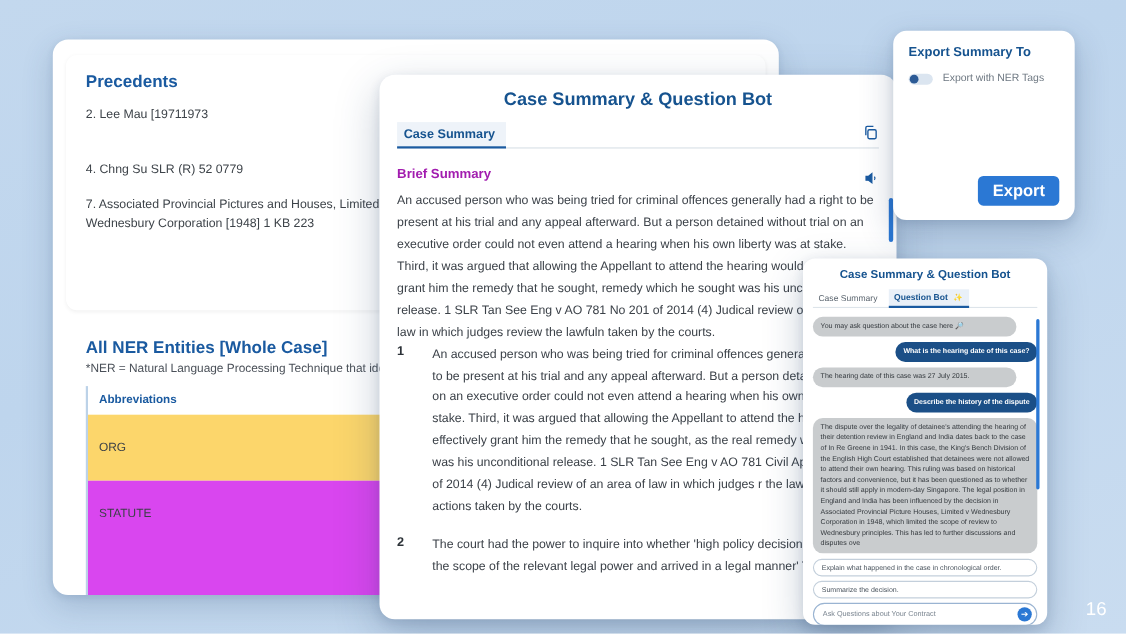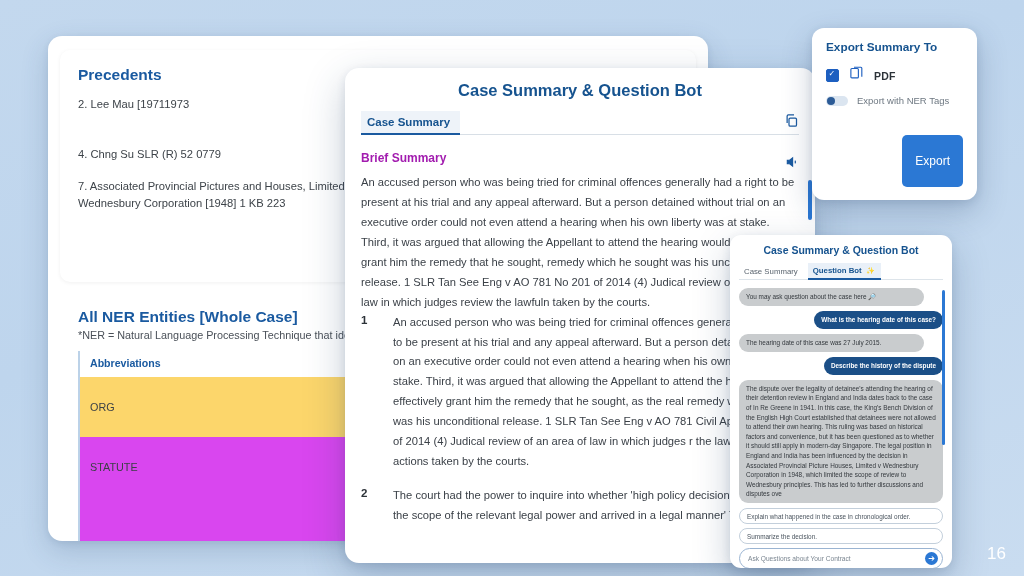--- a/index.html
+++ b/index.html
@@ -135,22 +135,22 @@
     width: 22px; height: 10px; border-radius: 6px; background: #dbe5f0;
     position: relative; flex: none;
   }
   .toggle:before {
     content: ""; position: absolute; left: 1px; top: 1px; width: 8px; height: 8px;
     border-radius: 50%; background: #2c5b96;
   }
   .toggle-label { font-size: 9.5px; color: #6e7882; }
   .export-btn {
     position: absolute; right: 14px; bottom: 13px;
-    background: #2b78d4; color: #fff; font-size: 12px;
-    padding: 19px 13px; border-radius: 5px; border: none;
+    background: #2b78d4; color: #fff; font-size: 15px;
+    padding: 5px 13px; border-radius: 5px; border: none; font-weight: bold;
   }
 
   
   #chat-panel {
     left: 730px; top: 235px; width: 222px; height: 333px; border-radius: 11px;
     box-shadow: 0 14px 36px rgba(30,60,100,.26), 0 3px 10px rgba(30,60,100,.12);
     overflow: hidden; padding: 0;
   }
   .chat-title {
     text-align: center; font-size: 10.5px; font-weight: bold; color: #16538f;
@@ -302,30 +302,20 @@
         <div class="kp-text">The court had the power to inquire into whether 'high policy decisions were within the scope of the relevant legal power and arrived in a legal manner' Th</div>
       </div>
     </div>
 
     <div id="modal-scroll"></div>
   </div>
 
   <div class="card" id="export-popover">
     <div class="exp-title">Export Summary To</div>
 
-    <div class="exp-opt">
-      <div class="cb checked"></div>
-      <span class="file-ic">
-        <svg width="15" height="15" viewBox="0 0 24 24" fill="none" stroke="#1d5fc0" stroke-width="1.8">
-          <rect x="3" y="4" width="12" height="15" rx="1.5"></rect>
-          <path d="M8 2h11a1.5 1.5 0 0 1 1.5 1.5V17"></path>
-        </svg>
-      </span>
-      <span class="exp-label">PDF</span>
-    </div>
 
 
     <div class="toggle-row">
       <div class="toggle"></div>
       <span class="toggle-label">Export with NER Tags</span>
     </div>
 
     <button class="export-btn">Export</button>
   </div>
 

